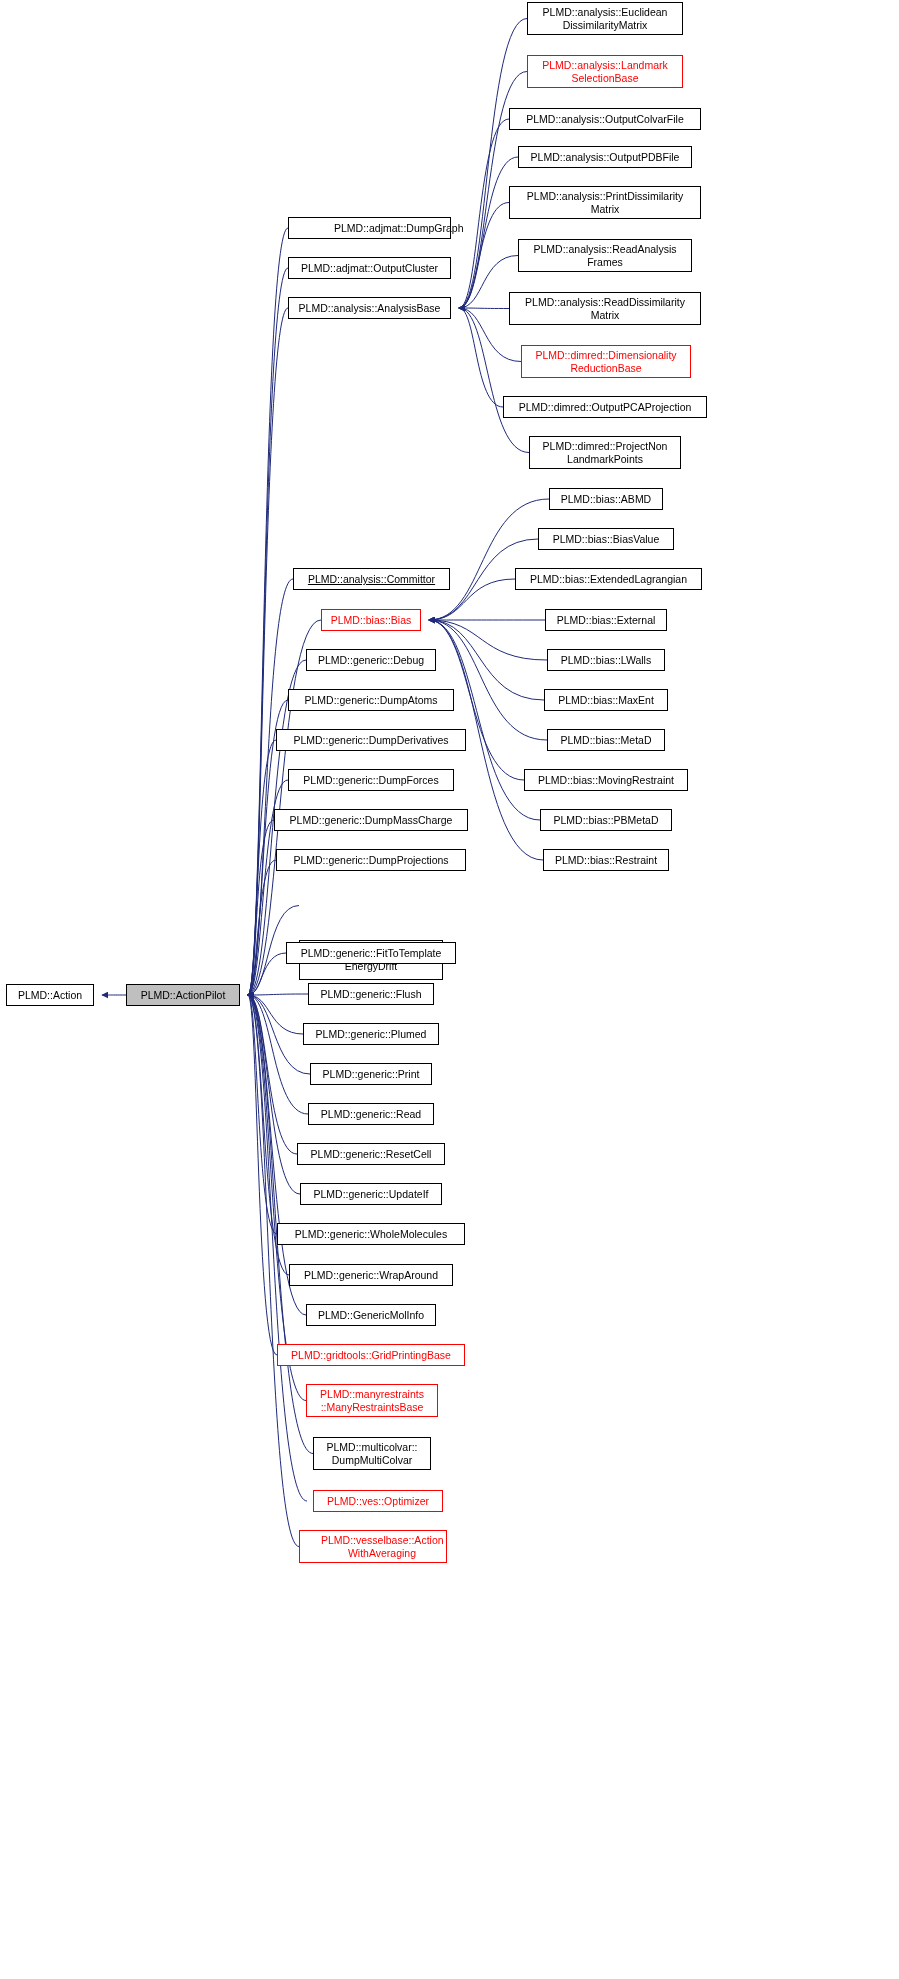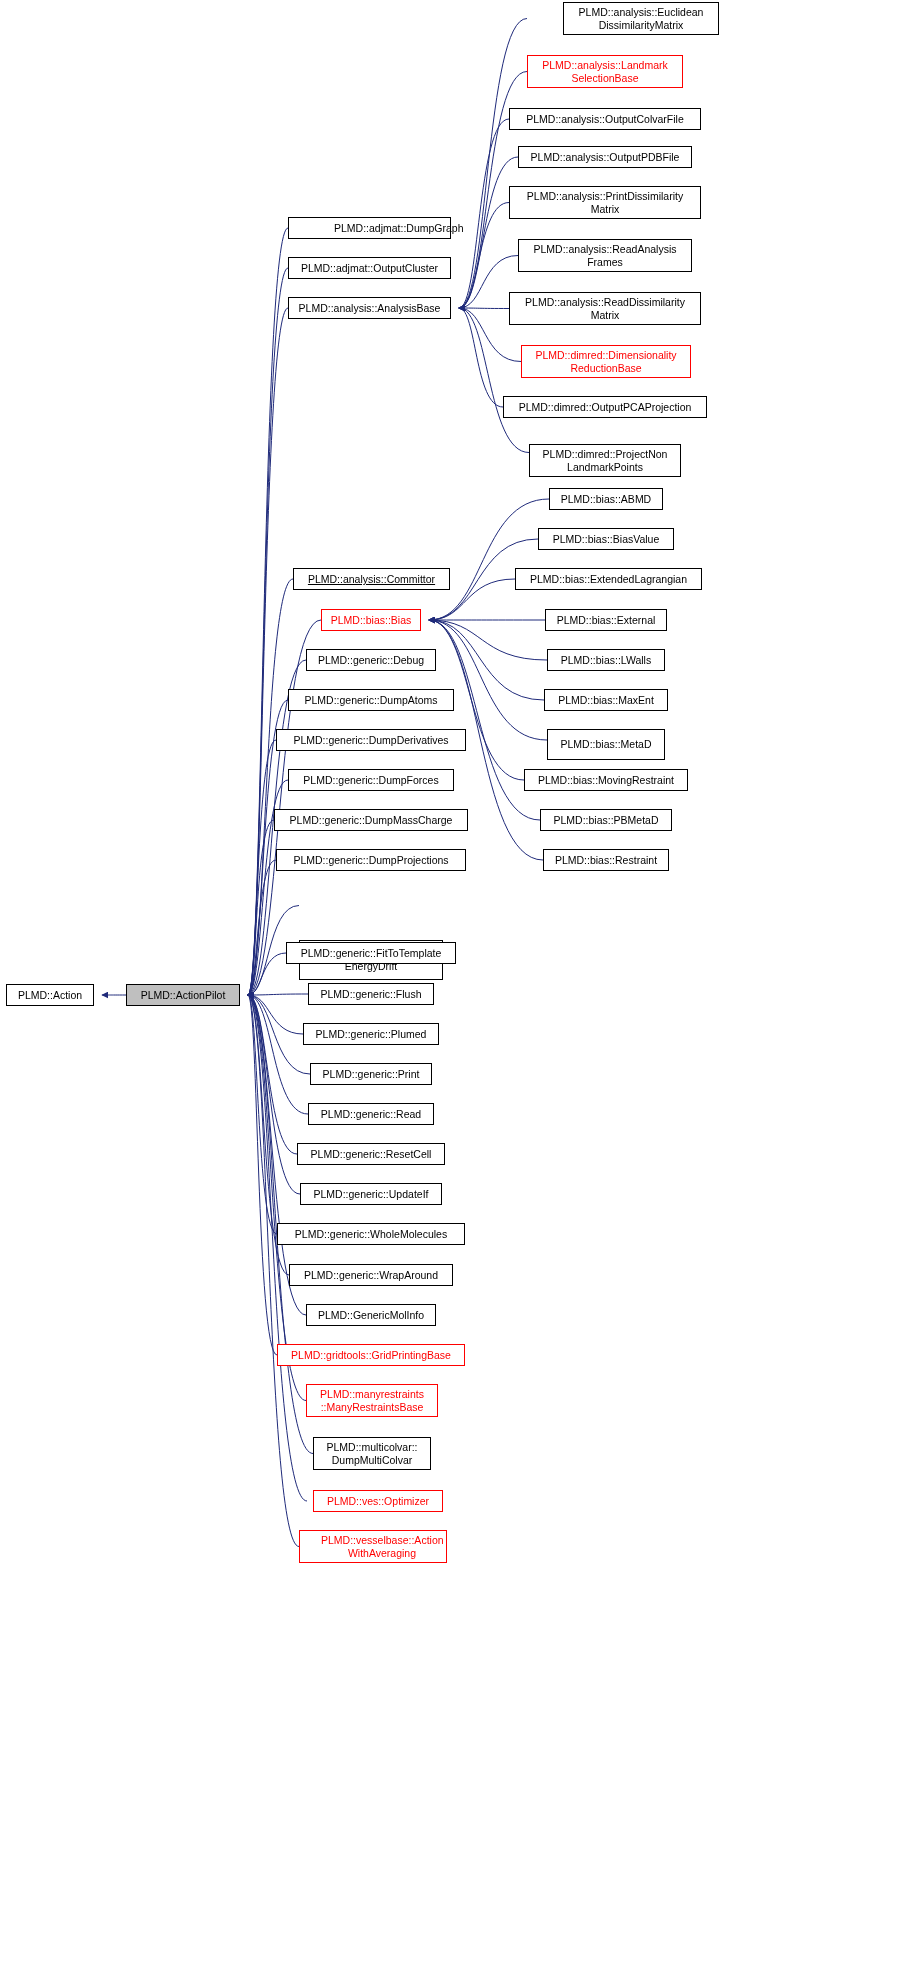--- a/index.html
+++ b/index.html
@@ -69,46 +69,46 @@
       <path d="M 313 1453.5 C 272.85 1453.5, 276.135 995, 248 995" fill="none" stroke="#1f2a7a" stroke-width="1" marker-end="url(#arrow)"></path>
       <path d="M 307 1501 C 270.15 1501, 273.165 995, 248 995" fill="none" stroke="#1f2a7a" stroke-width="1" marker-end="url(#arrow)"></path>
       <path d="M 299 1546.5 C 266.55 1546.5, 269.205 995, 248 995" fill="none" stroke="#1f2a7a" stroke-width="1" marker-end="url(#arrow)"></path>
     </svg>
   <div id="node-layer">
       <div class="node" style="left: 6px; top: 984px; width: 88px; height: 22px;"><span>PLMD::Action</span></div>
       <div class="node gray" style="left: 126px; top: 984px; width: 114px; height: 22px;"><span>PLMD::ActionPilot</span></div>
       <div class="node" style="left: 288px; top: 217px; width: 163px; height: 22px; padding-left: 45px;"><span>PLMD::adjmat::DumpGraph</span></div>
       <div class="node" style="left: 288px; top: 257px; width: 163px; height: 22px;"><span>PLMD::adjmat::OutputCluster</span></div>
       <div class="node" style="left: 288px; top: 297px; width: 163px; height: 22px;"><span>PLMD::analysis::AnalysisBase</span></div>
-      <div class="node" style="left: 527px; top: 2px; width: 156px; height: 33px; margin-left: 36px;"><span>PLMD::analysis::Euclidean
+      <div class="node" style="left: 527px; top: 2px; width: 156px; height: 33px;"><span>PLMD::analysis::Euclidean
 DissimilarityMatrix</span></div>
       <div class="node red" style="left: 527px; top: 55px; width: 156px; height: 33px;"><span>PLMD::analysis::Landmark
 SelectionBase</span></div>
       <div class="node" style="left: 509px; top: 108px; width: 192px; height: 22px;"><span>PLMD::analysis::OutputColvarFile</span></div>
       <div class="node" style="left: 518px; top: 146px; width: 174px; height: 22px;"><span>PLMD::analysis::OutputPDBFile</span></div>
       <div class="node" style="left: 509px; top: 186px; width: 192px; height: 33px;"><span>PLMD::analysis::PrintDissimilarity
 Matrix</span></div>
       <div class="node" style="left: 518px; top: 239px; width: 174px; height: 33px;"><span>PLMD::analysis::ReadAnalysis
 Frames</span></div>
       <div class="node" style="left: 509px; top: 292px; width: 192px; height: 33px;"><span>PLMD::analysis::ReadDissimilarity
 Matrix</span></div>
       <div class="node red" style="left: 521px; top: 345px; width: 170px; height: 33px;"><span>PLMD::dimred::Dimensionality
 ReductionBase</span></div>
       <div class="node" style="left: 503px; top: 396px; width: 204px; height: 22px;"><span>PLMD::dimred::OutputPCAProjection</span></div>
-      <div class="node" style="left: 529px; top: 436px; width: 152px; height: 33px; margin-top: 8px;"><span>PLMD::dimred::ProjectNon
+      <div class="node" style="left: 529px; top: 436px; width: 152px; height: 33px;"><span>PLMD::dimred::ProjectNon
 LandmarkPoints</span></div>
       <div class="node" style="left: 293px; top: 568px; width: 157px; height: 22px; text-decoration: underline;"><span>PLMD::analysis::Committor</span></div>
       <div class="node red" style="left: 321px; top: 609px; width: 100px; height: 22px;"><span>PLMD::bias::Bias</span></div>
       <div class="node" style="left: 549px; top: 488px; width: 114px; height: 22px;"><span>PLMD::bias::ABMD</span></div>
       <div class="node" style="left: 538px; top: 528px; width: 136px; height: 22px;"><span>PLMD::bias::BiasValue</span></div>
       <div class="node" style="left: 515px; top: 568px; width: 187px; height: 22px;"><span>PLMD::bias::ExtendedLagrangian</span></div>
       <div class="node" style="left: 545px; top: 609px; width: 122px; height: 22px;"><span>PLMD::bias::External</span></div>
       <div class="node" style="left: 547px; top: 649px; width: 118px; height: 22px;"><span>PLMD::bias::LWalls</span></div>
       <div class="node" style="left: 544px; top: 689px; width: 124px; height: 22px;"><span>PLMD::bias::MaxEnt</span></div>
-      <div class="node" style="left: 547px; top: 729px; width: 118px; height: 31px;"><span>PLMD::bias::MetaD</span></div>
+      <div class="node" style="left: 547px; top: 729px; width: 118px; height: 22px;"><span>PLMD::bias::MetaD</span></div>
       <div class="node" style="left: 524px; top: 769px; width: 164px; height: 22px;"><span>PLMD::bias::MovingRestraint</span></div>
       <div class="node" style="left: 540px; top: 809px; width: 132px; height: 22px;"><span>PLMD::bias::PBMetaD</span></div>
       <div class="node" style="left: 543px; top: 849px; width: 126px; height: 22px;"><span>PLMD::bias::Restraint</span></div>
       <div class="node" style="left: 306px; top: 649px; width: 130px; height: 22px;"><span>PLMD::generic::Debug</span></div>
       <div class="node" style="left: 288px; top: 689px; width: 166px; height: 22px;"><span>PLMD::generic::DumpAtoms</span></div>
       <div class="node" style="left: 276px; top: 729px; width: 190px; height: 22px;"><span>PLMD::generic::DumpDerivatives</span></div>
       <div class="node" style="left: 288px; top: 769px; width: 166px; height: 22px;"><span>PLMD::generic::DumpForces</span></div>
       <div class="node" style="left: 274px; top: 809px; width: 194px; height: 22px;"><span>PLMD::generic::DumpMassCharge</span></div>
       <div class="node" style="left: 276px; top: 849px; width: 190px; height: 22px; justify-content: flex-end;"><span>PLMD::generic::DumpProjections</span></div>
       <div class="node" style="left: 299px; top: 940px; width: 144px; height: 40px;"><span>PLMD::generic::Effective

